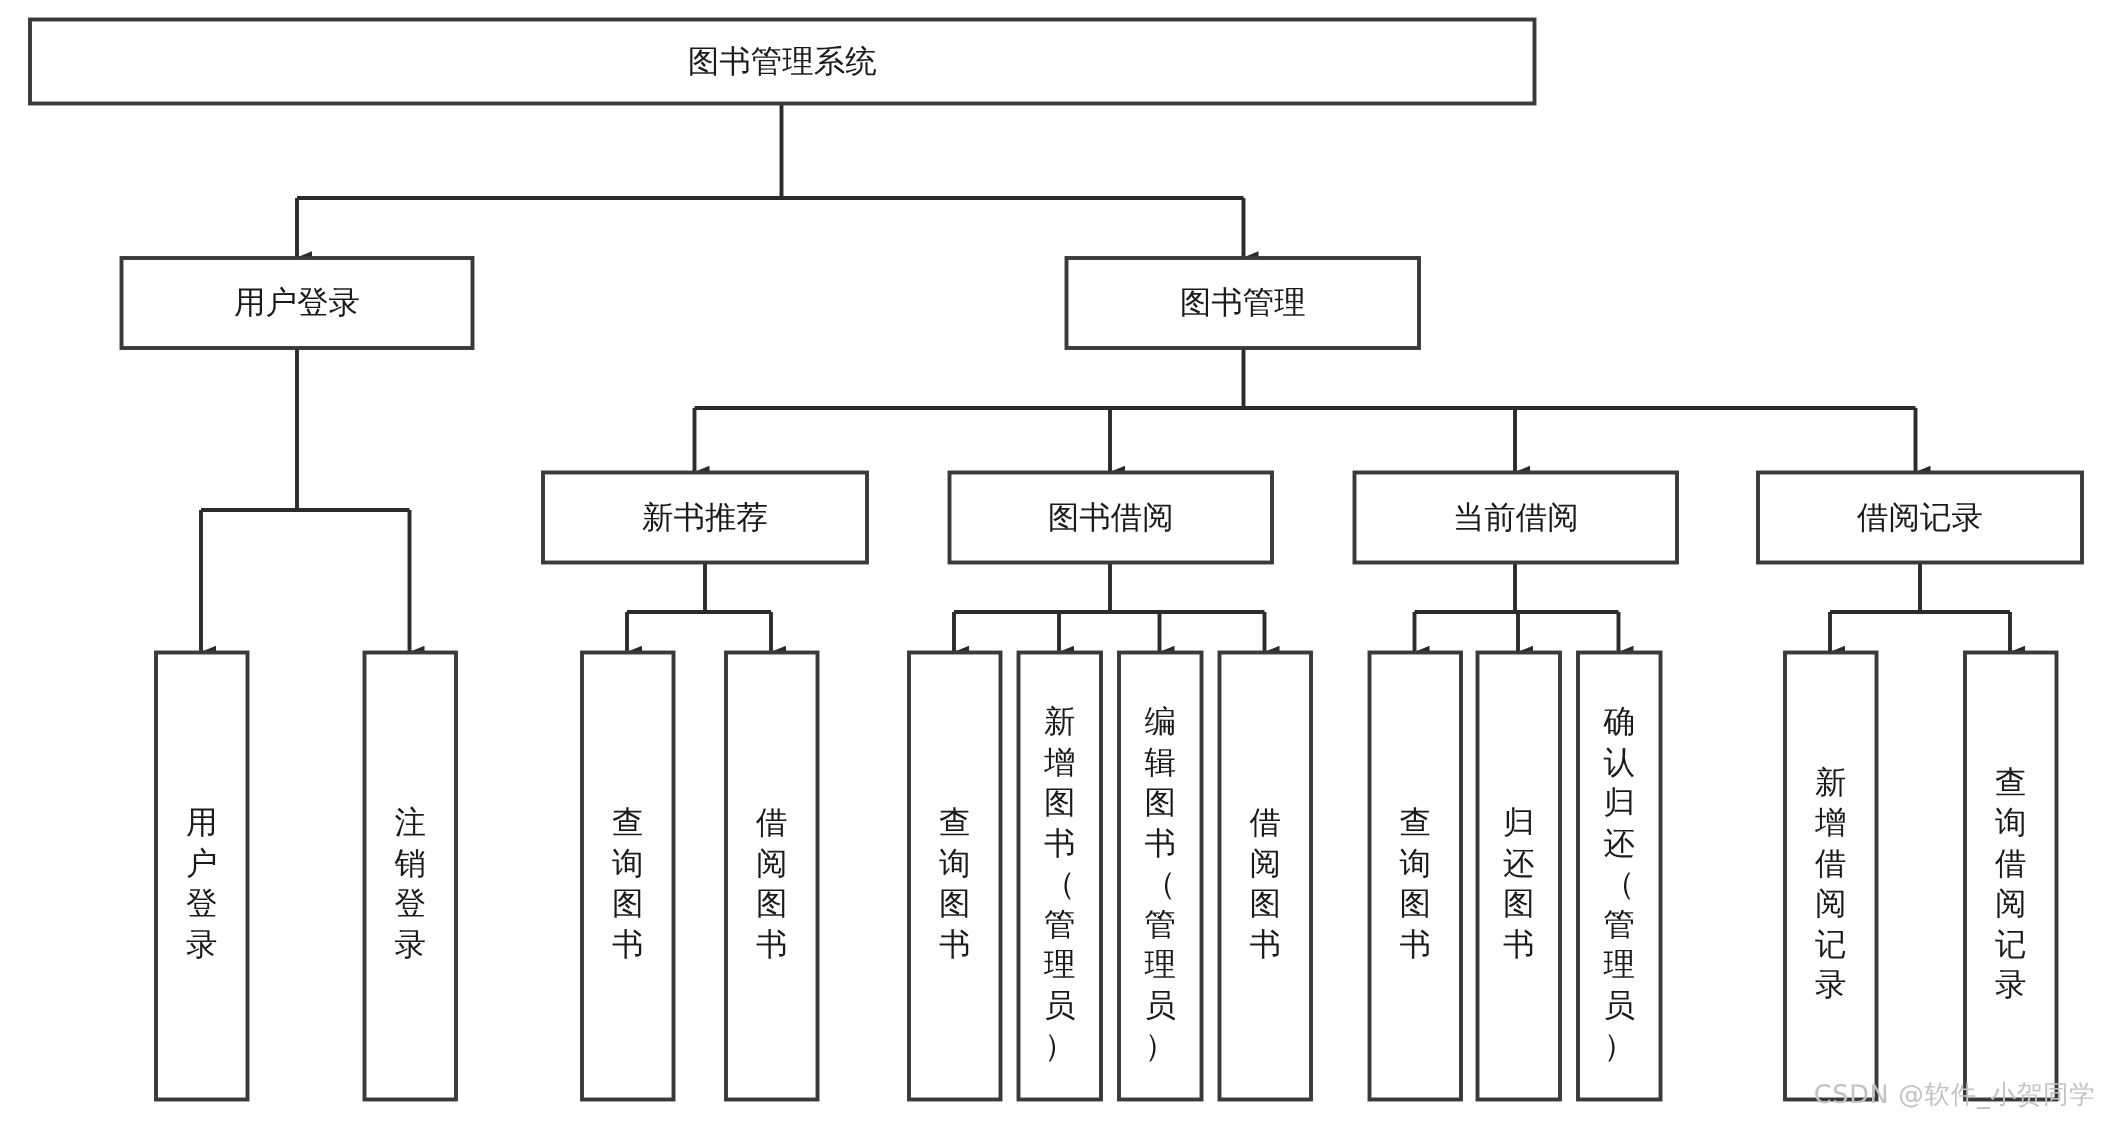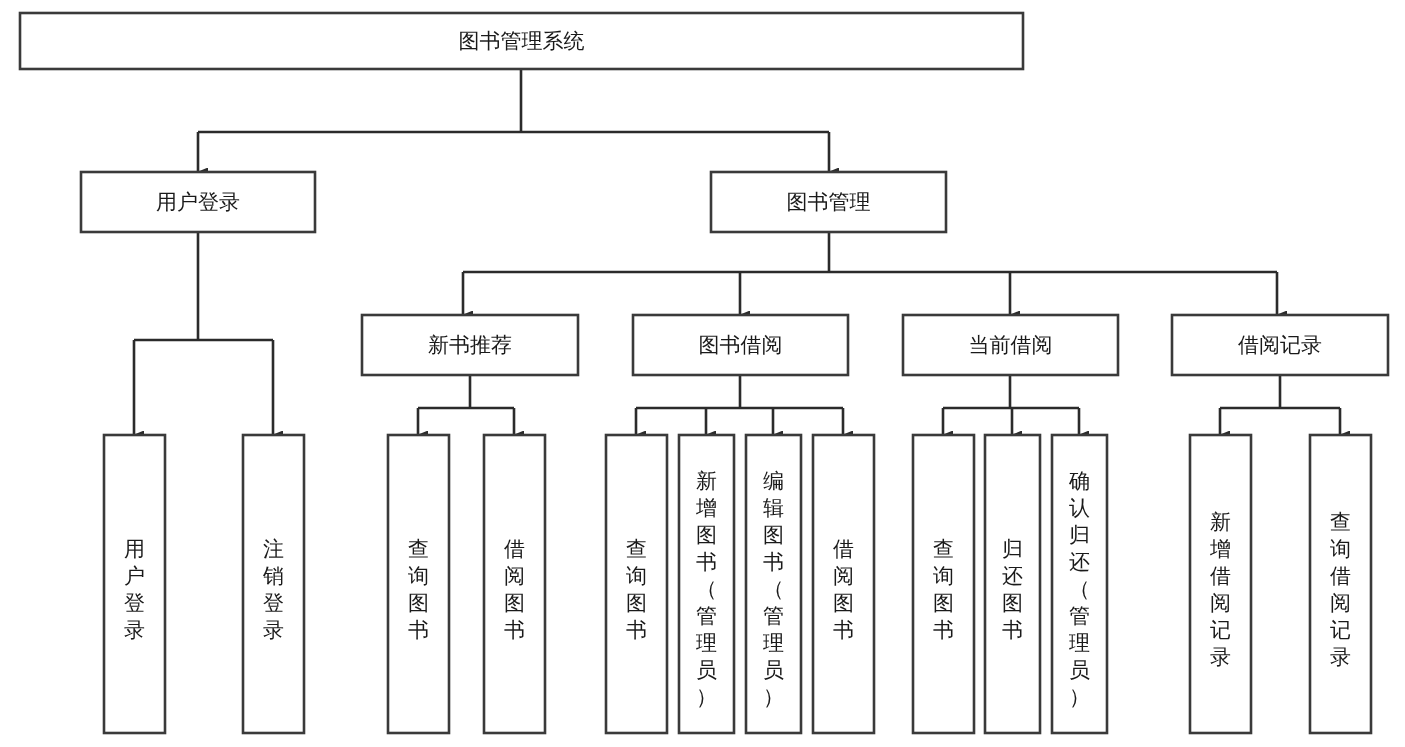--- a/index.html
+++ b/index.html
@@ -190,13 +190,14 @@
           <rect x="1190" y="435" width="61" height="298" class="node-rect"></rect>
           <text class="node-label-vertical" x="1220.5" y="522.5" style="writing-mode: horizontal-tb; letter-spacing: normal;"><tspan x="1220.5" dy="0" text-anchor="middle">新</tspan><tspan x="1220.5" dy="27" text-anchor="middle">增</tspan><tspan x="1220.5" dy="27" text-anchor="middle">借</tspan><tspan x="1220.5" dy="27" text-anchor="middle">阅</tspan><tspan x="1220.5" dy="27" text-anchor="middle">记</tspan><tspan x="1220.5" dy="27" text-anchor="middle">录</tspan></text>
         </g>
         <g>
           <rect x="1310" y="435" width="61" height="298" class="node-rect"></rect>
           <text class="node-label-vertical" x="1340.5" y="522.5" style="writing-mode: horizontal-tb; letter-spacing: normal;"><tspan x="1340.5" dy="0" text-anchor="middle">查</tspan><tspan x="1340.5" dy="27" text-anchor="middle">询</tspan><tspan x="1340.5" dy="27" text-anchor="middle">借</tspan><tspan x="1340.5" dy="27" text-anchor="middle">阅</tspan><tspan x="1340.5" dy="27" text-anchor="middle">记</tspan><tspan x="1340.5" dy="27" text-anchor="middle">录</tspan></text>
         </g>
       </g>
   </svg>
 
+  <div class="watermark-text">CSDN @软件_小贺同学</div>
 </div>
 
 </body></html>

